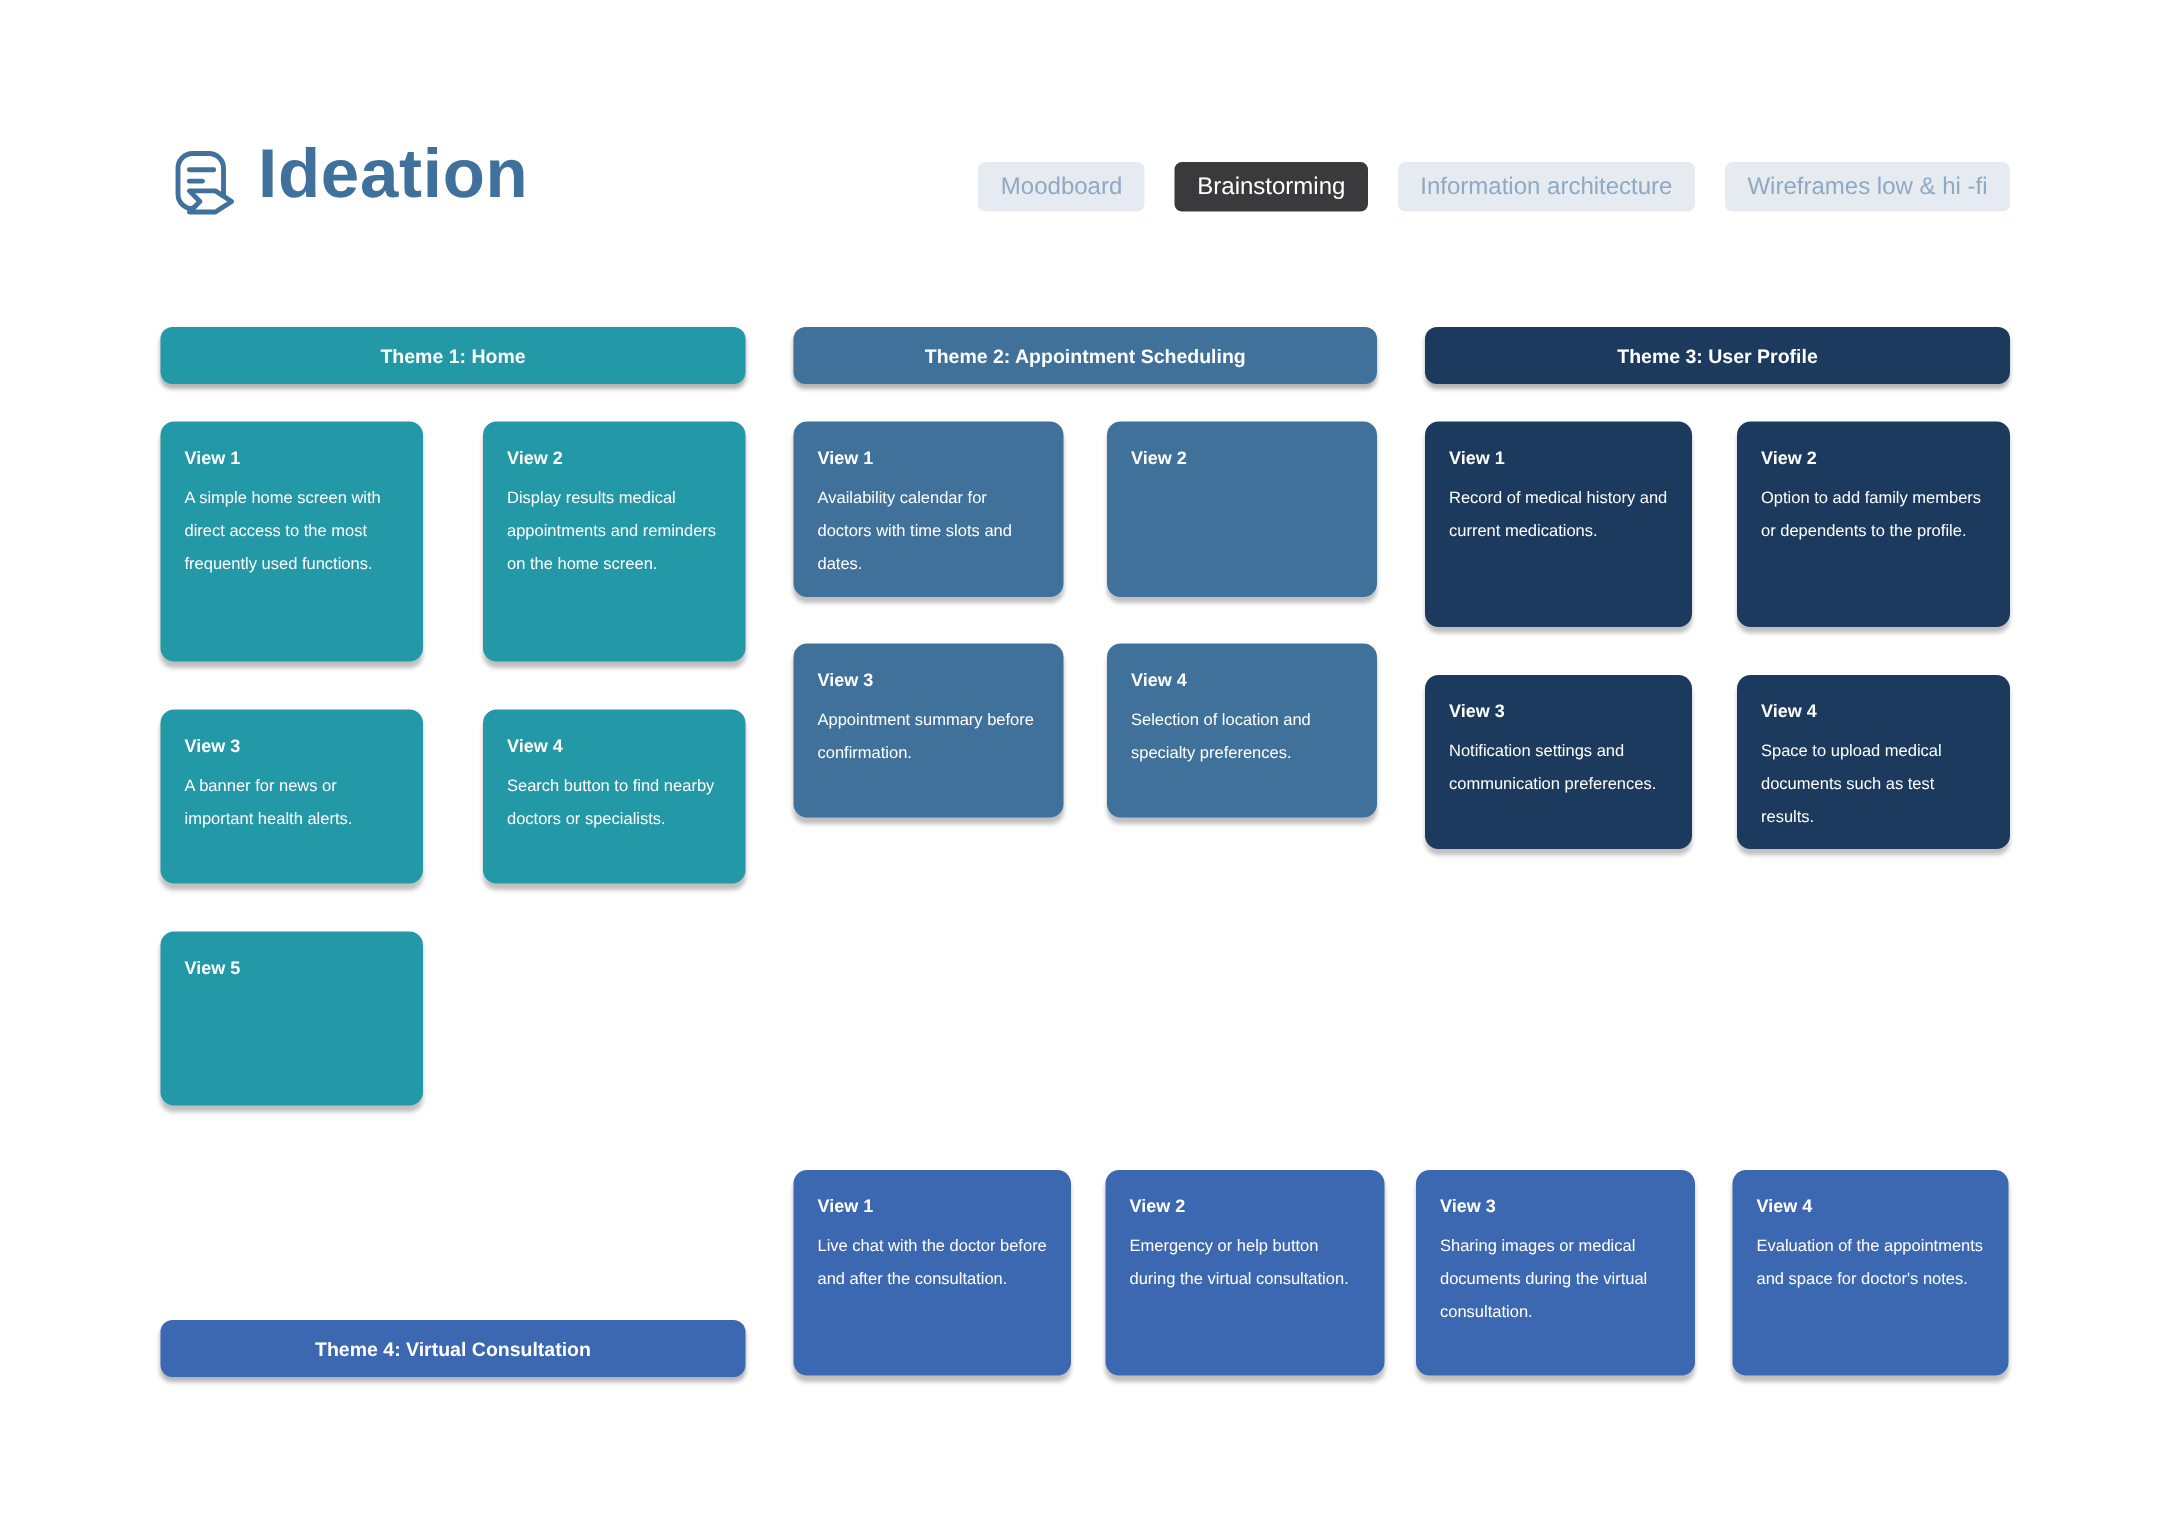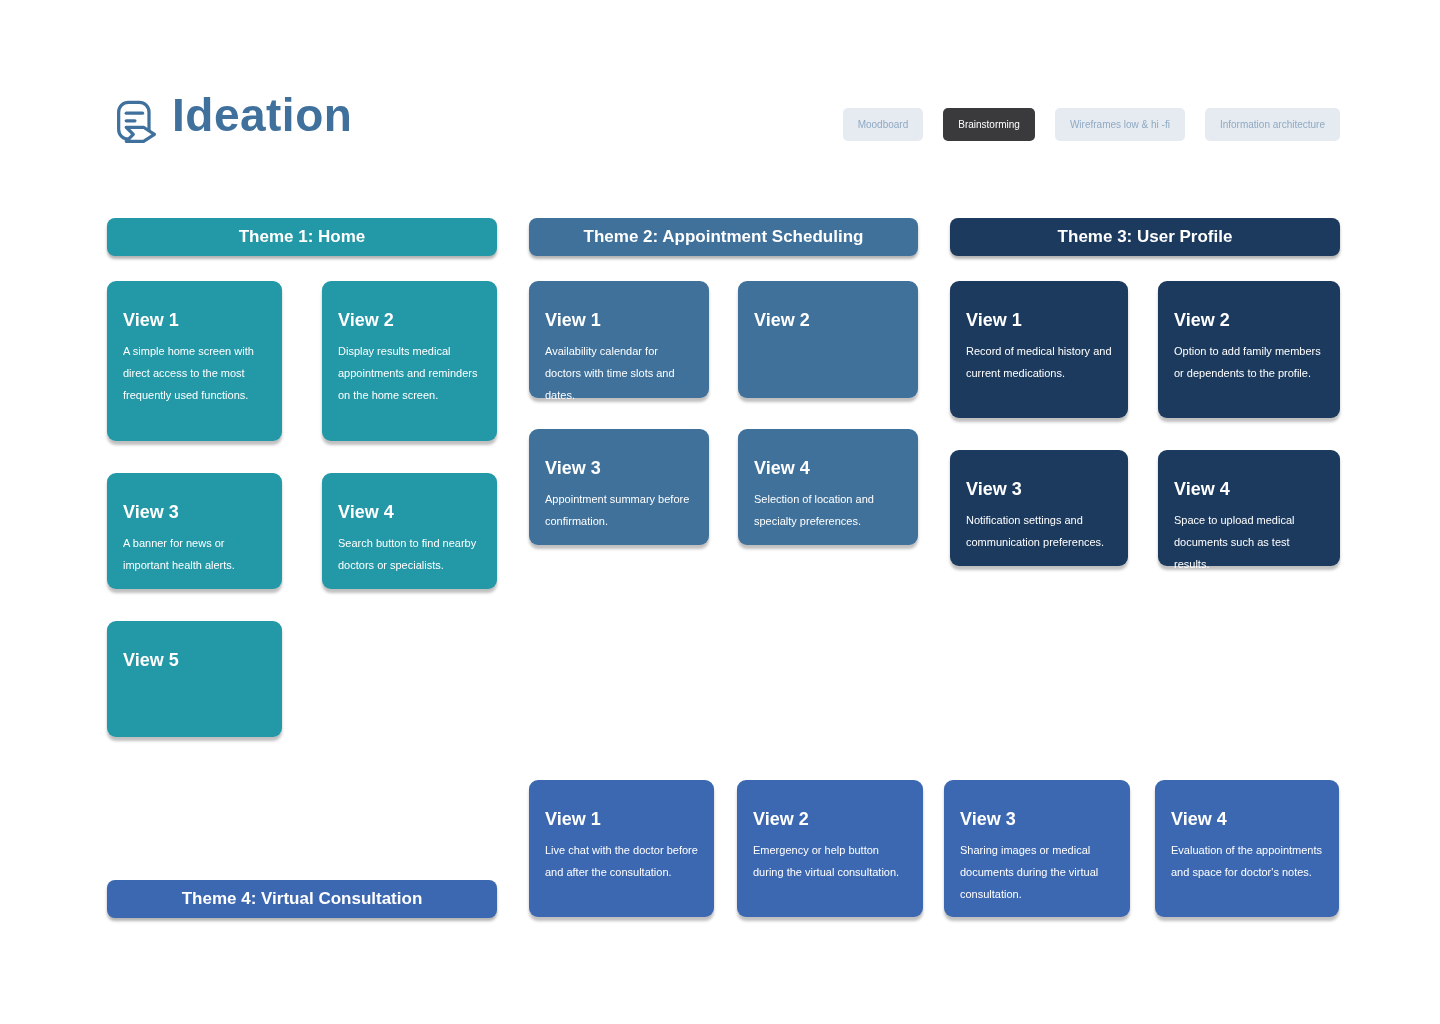--- a/index.html
+++ b/index.html
@@ -29,51 +29,51 @@
     position: absolute; top: 108px; right: 100px;
     display: flex; gap: 20px;
   }
   .tab {
     height: 33px;
     display: flex; align-items: center;
     padding: 0 15px;
     border-radius: 5px;
     background: #E6EBF1;
     color: #8FA9C2;
-    font-size: 10px;
+    font-size: 16px;
     cursor: pointer;
     white-space: nowrap;
   }
   .tab.active {
     background: #3A3A3C;
     color: #ffffff;
   }
 
   
   .theme-header {
     position: absolute;
     height: 38px;
     border-radius: 8px;
     display: flex; align-items: center; justify-content: center;
     color: #ffffff;
-    font-size: 17px; font-weight: 700;
+    font-size: 13px; font-weight: 700;
     box-shadow: 0 3px 3px rgba(0,0,0,0.30);
   }
 
   
   .card {
     position: absolute;
     border-radius: 9px;
     padding: 13px 16px;
     color: #ffffff;
     box-shadow: 0 4px 3px rgba(0,0,0,0.25);
   }
   .card .card-title {
-    font-size: 18px; font-weight: 700;
-    margin: 16px 0 9px 0;
+    font-size: 12px; font-weight: 700;
+    margin: 4px 0 9px 0;
   }
   .card .card-body {
     font-size: 11px; line-height: 22px;
     margin: 0;
   }
 
   .t1 { background: #2398A6; }
   .t2 { background: #3F719B; }
   .t3 { background: #1C3A5E; }
   .t4 { background: #3C68B1; }
@@ -118,22 +118,22 @@
     <line x1="15" y1="14" x2="30" y2="14" stroke="#40719C" stroke-width="3" stroke-linecap="round"></line>
     <line x1="15" y1="21" x2="23" y2="21" stroke="#40719C" stroke-width="3" stroke-linecap="round"></line>
     <polygon points="15,27 31,27 41,33.5 31,40 15,40 21.5,33.5" fill="#ffffff" stroke="#40719C" stroke-width="3" stroke-linejoin="round"></polygon>
   </svg>
 </div>
 <div class="page-title">Ideation</div>
 
 <div class="tabs">
   <div class="tab">Moodboard</div>
   <div class="tab active">Brainstorming</div>
+  <div class="tab">Information architecture</div>
   <div class="tab">Wireframes low &amp; hi -fi</div>
-  <div class="tab">Information architecture</div>
 </div>
 
 <div id="th1" class="theme-header t1">Theme 1: Home</div>
 <div id="th2" class="theme-header t2">Theme 2: Appointment Scheduling</div>
 <div id="th3" class="theme-header t3">Theme 3: User Profile</div>
 <div id="th4" class="theme-header t4">Theme 4: Virtual Consultation</div>
 
 <div id="c1-0" class="card t1">
   <div class="card-title">View 1</div>
   <p class="card-body">A simple home screen with direct access to the most frequently used functions.</p>

